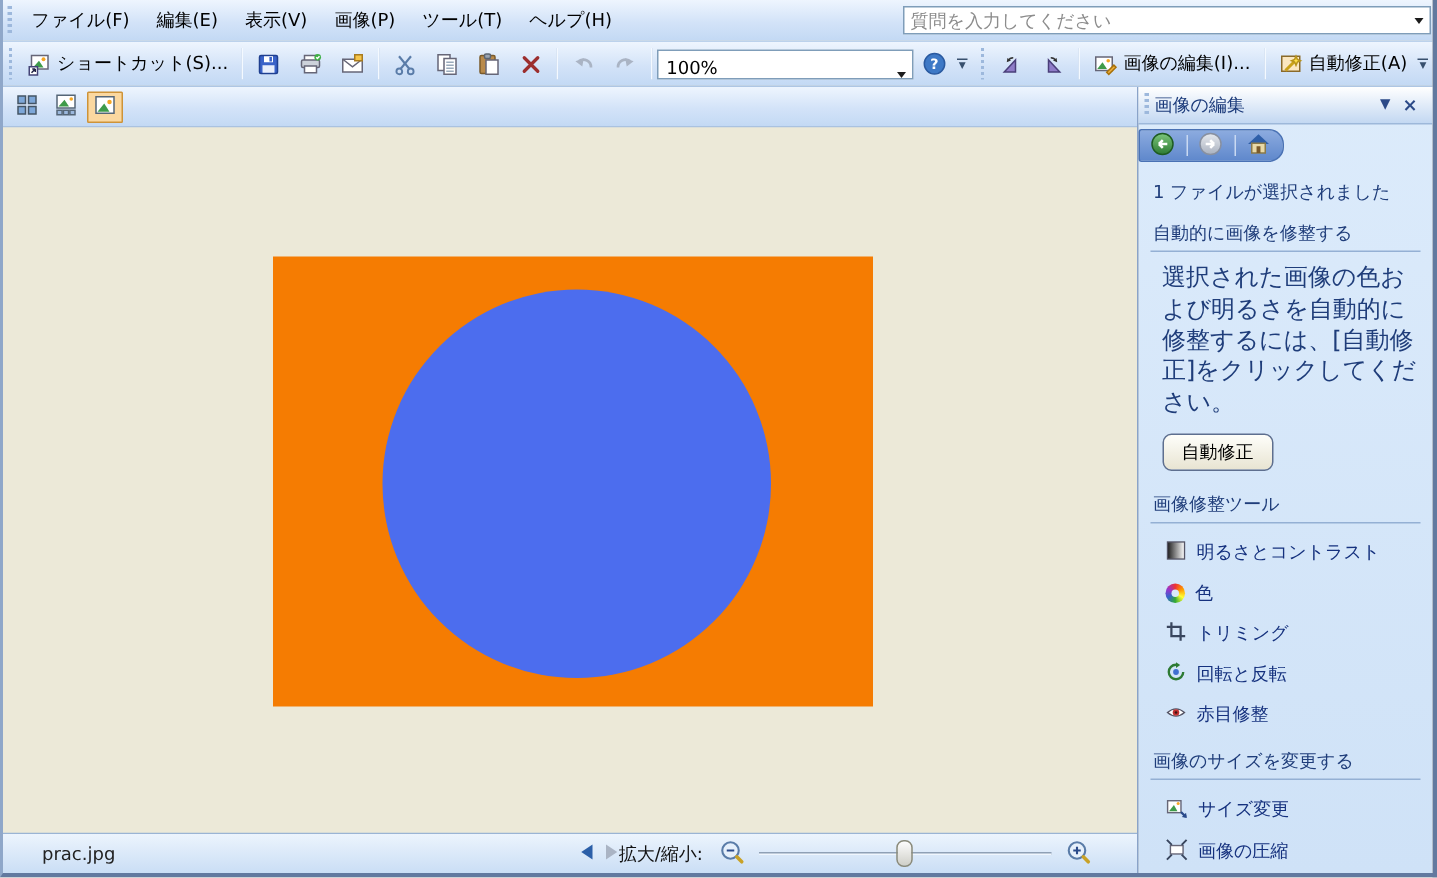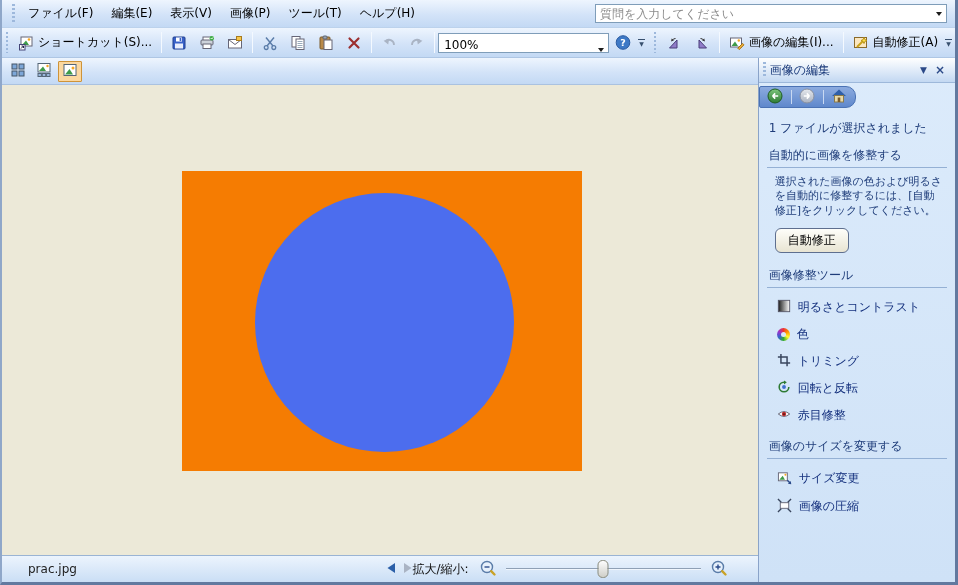--- a/index.html
+++ b/index.html
@@ -17,21 +17,21 @@
     background-image: repeating-linear-gradient(to bottom, #9db8dc 0 2px, rgba(0,0,0,0) 2px 4px);
   }
   .tb-sep { width: 1px; height: 70%; background: #9eb6d8; border-right: 1px solid #f4f9ff; margin: 0 3px; align-self: center; }
   .tb-btn { display: flex; align-items: center; gap: 4px; padding: 2px 5px; border: 1px solid rgba(0,0,0,0); border-radius: 2px; cursor: default; white-space: nowrap; justify-content: flex-end; }
   .tb-icon { width: 16px; height: 16px; display: inline-flex; align-items: center; justify-content: center; }
   .tb-overflow { display: flex; flex-direction: column; align-items: center; justify-content: center; width: 13px; color: #38506e; }
   .tb-overflow .bar { width: 7px; border-top: 1px solid #38506e; margin-bottom: 1px; }
   .tb-overflow .chev { font-size: 6px; line-height: 5px; }
   .dd-arrow { width: 0; height: 0; border-left: 3.5px solid rgba(0,0,0,0); border-right: 3.5px solid rgba(0,0,0,0); border-top: 4.5px solid #1c1c1c; }
   
-  #menubar { height: 28px; display: flex; align-items: center; padding: 0 8px; border-bottom: 1px solid #bcd2ec; }
+  #menubar { height: 28px; display: flex; align-items: center; padding: 0 1px; border-bottom: 1px solid #bcd2ec; }
   .menu-item { padding: 4px 9px; border-radius: 2px; }
   #search-combo {
     margin-left: auto; width: 352px; height: 19px; background: #fff; border: 1px solid #7f9db9;
     display: flex; align-items: center;
   }
   #search-combo input { flex: 1; border: 0; outline: none; font: 12px "DejaVu Sans", sans-serif; padding: 0 4px; background: rgba(0,0,0,0); }
   #search-combo input::placeholder { color: #8c8c8c; }
   #search-combo .dd { width: 15px; display: flex; justify-content: center; }
   
   #toolbar { height: 30px; display: flex; align-items: center; padding: 0 2px; border-bottom: 1px solid #aec6e4; }
@@ -66,21 +66,21 @@
   #tp-title .ttl { flex: 1; }
   #tp-title .tp-ctl { color: #2c4a88; padding: 0 4px; font-weight: bold; }
   #tp-title .tp-ctl.caret { font-size: 9px; }
   #tp-nav { padding: 3px 0 2px 0; }
   #tp-navbar { width: 97px; height: 22px; display: flex; align-items: center; justify-content: space-evenly;
      background: linear-gradient(#8cabdf, #5f88cc); border-radius: 2px 10px 10px 2px; border: 1px solid #4a72b4; }
   .tp-navsep { width: 1px; height: 14px; background: #c9d9f2; }
   #tp-body { flex: 1; padding: 8px 8px 0 8px; color: #1f3d7a; overflow: hidden; }
   .tp-status { margin: 2px 0 10px 2px; }
   .tp-header { border-bottom: 1px solid #94b0d4; padding: 0 0 3px 2px; margin-bottom: 7px; color: #1f3d7a; }
-  .tp-desc { margin: 0 2px 10px 8px; line-height: 1.3; font-size: 11px; }
+  .tp-desc { margin: 0 2px 10px 8px; line-height: 1.3; font-size: 16px; }
   .tp-button { display: inline-block; margin: 0 0 14px 8px; padding: 3px 12px; color: #000;
      background: linear-gradient(#fefefa, #e8e4d2); border: 1px solid #5e6f8f; border-radius: 6px; }
   .tp-link { display: flex; align-items: center; gap: 7px; padding: 4px 0 4px 10px; margin-bottom: 2px; }
   .tp-link .lbl { color: #15317e; }
   .gap { height: 8px; }
   .color-wheel { width: 13px; height: 13px; border-radius: 50%; position: relative;
      background: conic-gradient(#e33,#f90,#ff3,#3a3,#36c,#93c,#e33); }
   .color-wheel::after { content: ""; position: absolute; inset: 4px; border-radius: 50%; background: #d9e8fa; }
 </style>
 </head>

